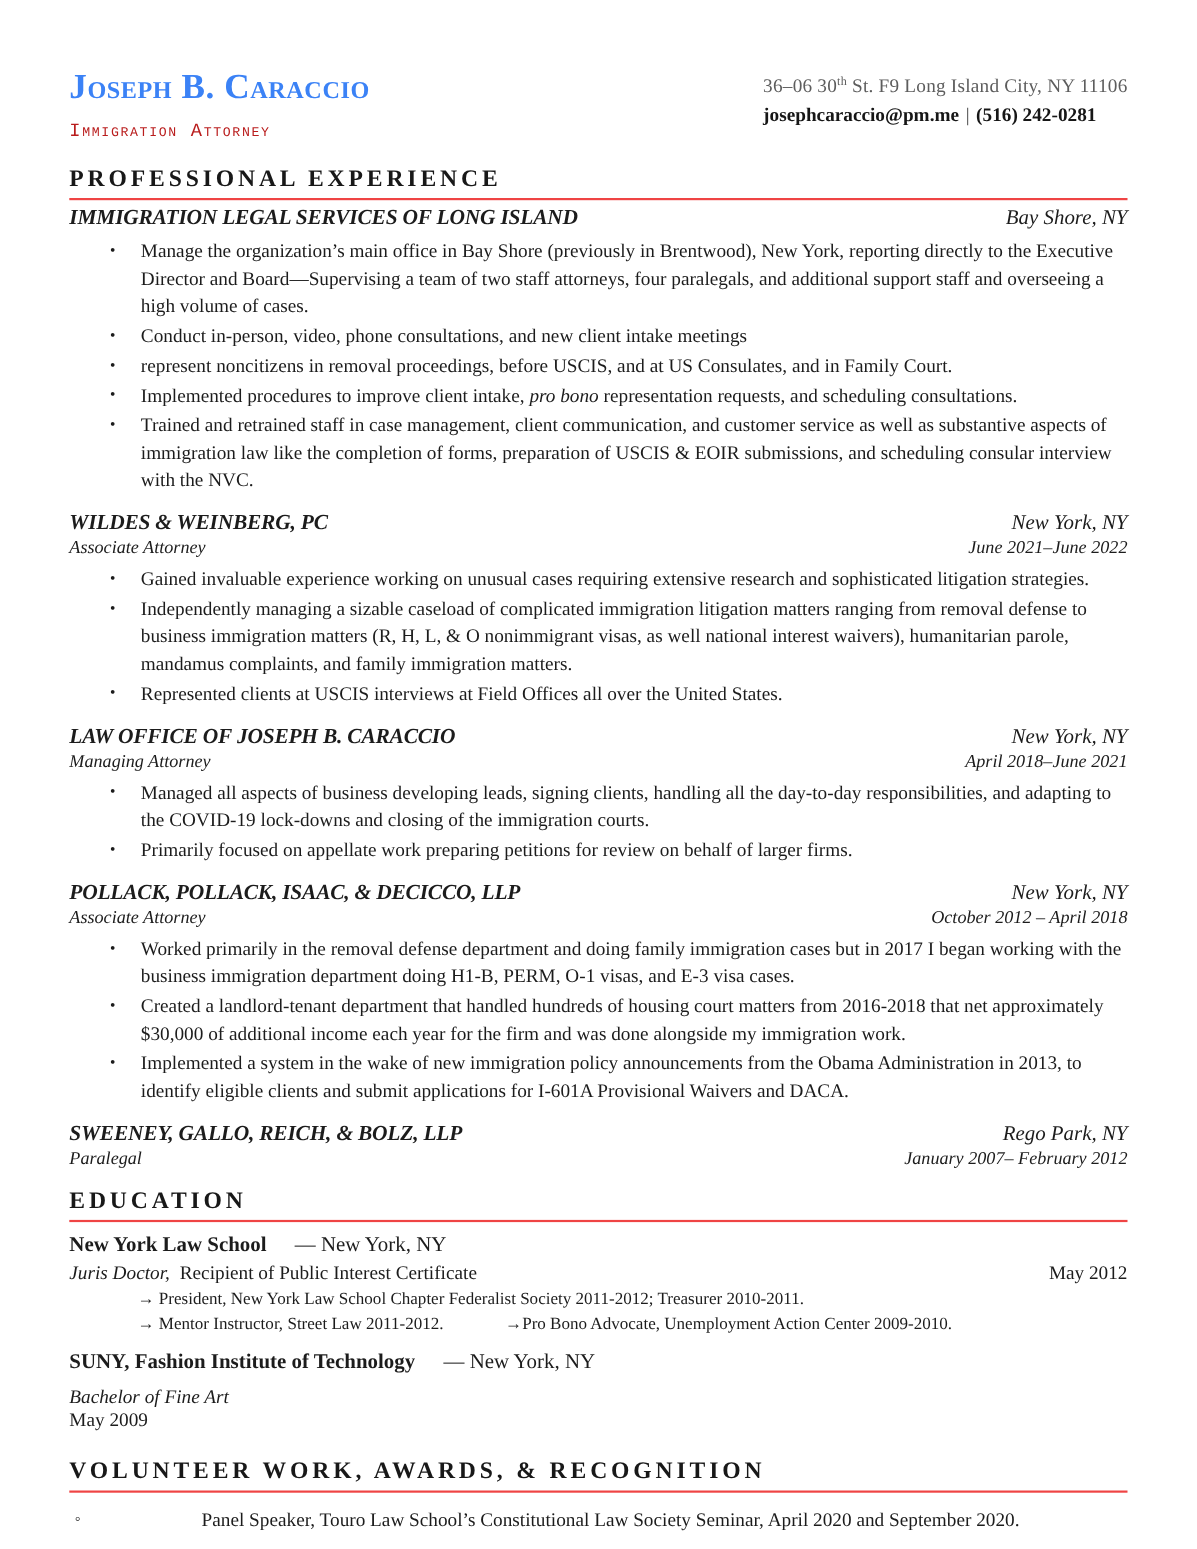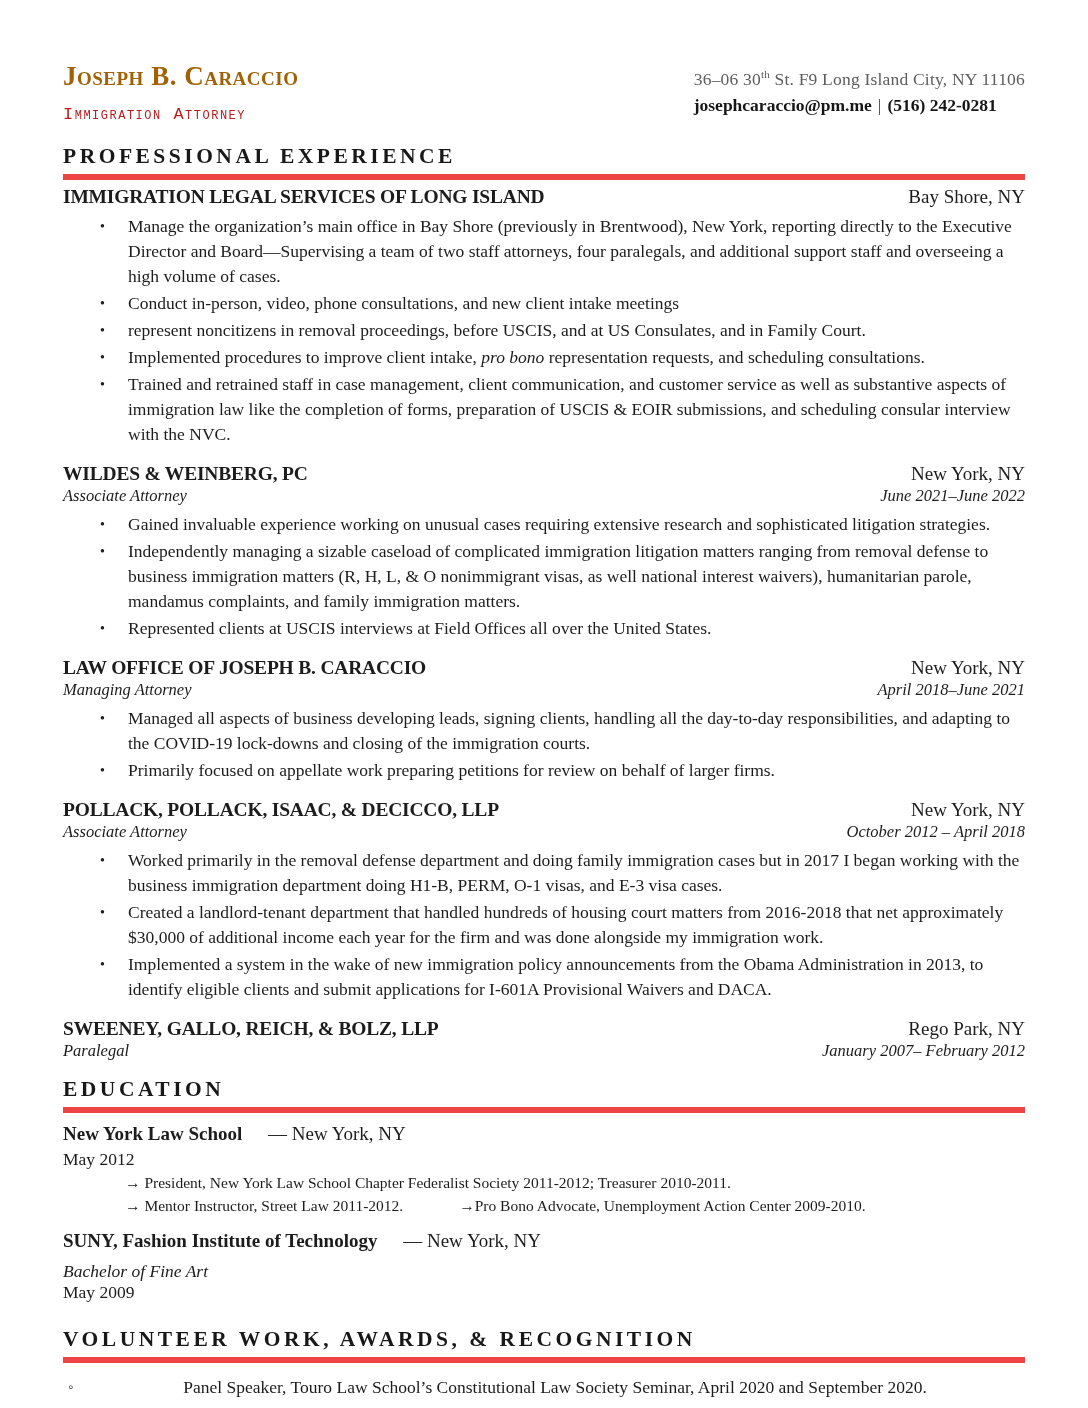--- a/index.html
+++ b/index.html
@@ -8,47 +8,47 @@
     height: 1408px;
     overflow: hidden;
     font-family: "Liberation Serif", "DejaVu Serif", serif;
     color: #1c1c1c;
   }
   .page { padding: 62px 63px 0 63px; width: 1088px; }
 
   
   .hdr { display: flex; justify-content: space-between; align-items: flex-start; }
   .name {
-    font-size: 27px; font-weight: bold; font-variant: small-caps;
-    letter-spacing: 0.5px; line-height: 1.05; color: #a16207;
+    font-size: 32px; font-weight: bold; font-variant: small-caps;
+    letter-spacing: 0.5px; line-height: 1.05; color: #3b82f6;
   }
   .subtitle {
     font-size: 17px; font-variant: small-caps; letter-spacing: 1.5px;
     color: #b91c1c; margin-top: 15px; font-family: Liberation Mono, monospace;
   }
   .contact { text-align: left; padding-top: 6px; }
   .addr { font-size: 17.5px; color: #5d5d5d; letter-spacing: 0.2px; }
   .addr sup { font-size: 11px; }
   .contact2 { font-size: 17.5px; color: #161616; font-weight: 600; margin-top: 5px; }
   .contact2 .pipe { font-weight: normal; color: #444; margin: 0 6px; }
 
   
   .sec-h {
     font-size: 21.5px; font-weight: bold; letter-spacing: 3.5px;
     color: #181818; padding-bottom: 5px;
-    border-bottom: 6px solid #ef4444;
+    border-bottom: 2px solid #ef4444;
   }
   .sec-exp { margin-top: 20px; }
   .sec-edu { margin-top: 16px; }
   .sec-vol { margin-top: 24px; }
 
   
   .job { margin-top: 16px; }
   .job:first-of-type { margin-top: 6px; }
-  .job-head { display: flex; justify-content: space-between; align-items: flex-end; }
+  .job-head { display: flex; justify-content: space-between; align-items: flex-end; font-style: italic; }
   .company { font-size: 19.5px; font-weight: bold; letter-spacing: -0.2px; }
   .loc { font-size: 19px; }
   .job-sub { display: flex; justify-content: space-between; align-items: baseline; margin-top: 1px; }
   .role, .dates { font-style: italic; font-size: 16.5px; }
   ul.bullets { list-style: none; margin-top: 6px; }
   ul.bullets li { display: flex; padding-left: 37px; line-height: 25px; margin-bottom: 2px; }
   ul.bullets .glyph { flex: 0 0 28px; font-size: 14px; }
   ul.bullets .btext { flex: 1; font-size: 17.5px; }
   .em { font-style: italic; }
 
@@ -201,20 +201,21 @@
   </section>
 
   <div class="sec-h sec-edu">EDUCATION</div>
 
   <div class="edu">
     <div class="edu-school">
       <span class="school">New York Law School</span>
       <span class="eloc">— New York, NY</span>
     </div>
     <div class="edu-degree">
+      <span><span class="degree-em">Juris Doctor,</span><span class="degree-rest">Recipient of Public Interest Certificate</span></span>
       <span>May 2012</span>
     </div>
     <div class="edu-acts">
       <div>→ President, New York Law School Chapter Federalist Society 2011-2012; Treasurer 2010-2011.</div>
       <div><span class="act-a">→ Mentor Instructor, Street Law 2011-2012.</span><span>→Pro Bono Advocate, Unemployment Action Center 2009-2010.</span></div>
     </div>
   </div>
 
   <div class="edu">
     <div class="edu-school">

